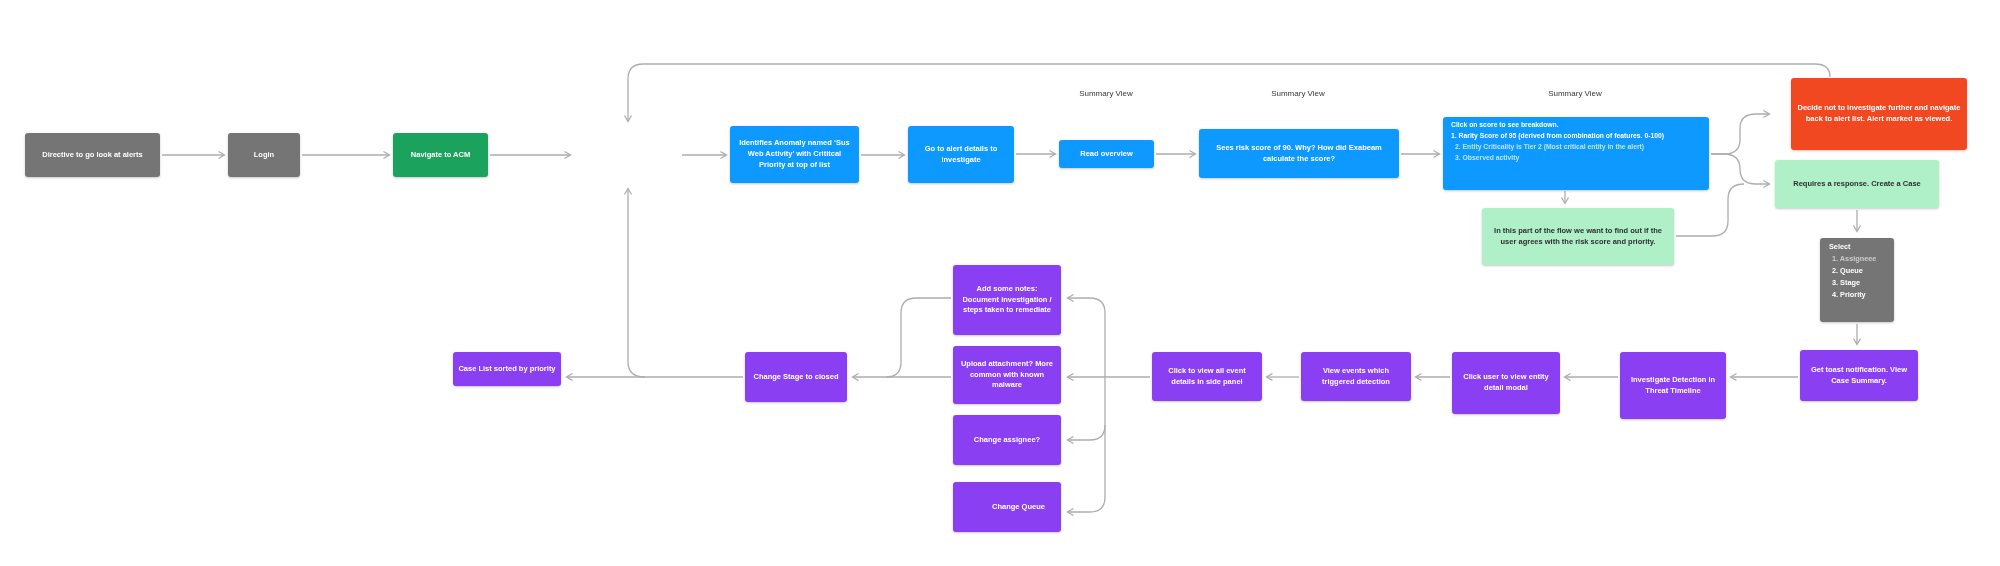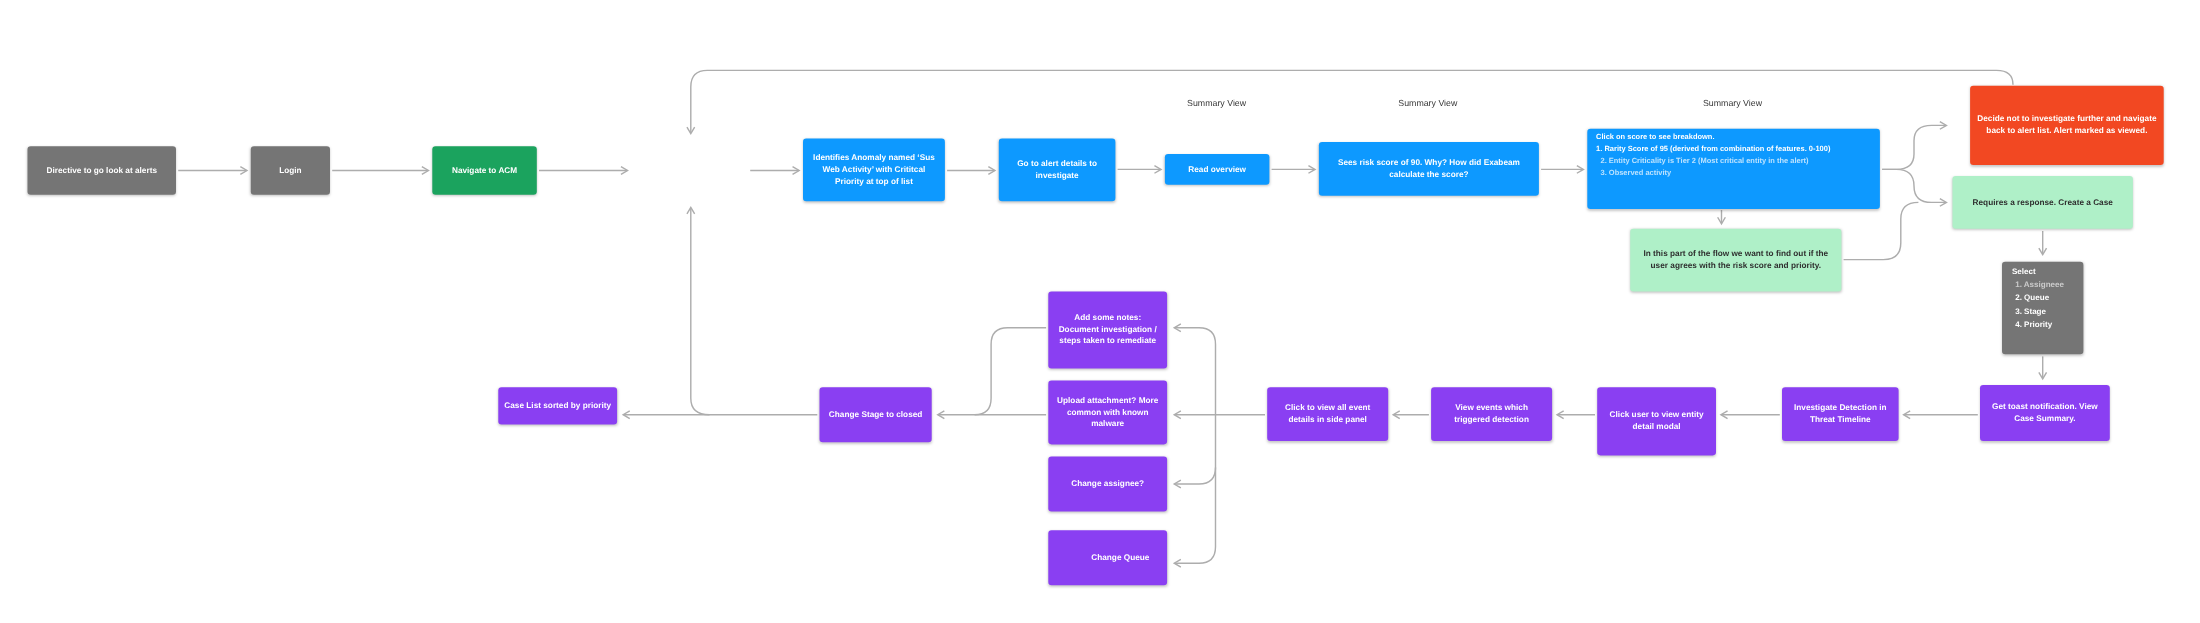--- a/index.html
+++ b/index.html
@@ -127,21 +127,21 @@
     <span class="sel-item dim">1. Assigneee</span>
     <span class="sel-item">2. Queue</span>
     <span class="sel-item">3. Stage</span>
     <span class="sel-item">4. Priority</span>
   </div>
 
   <div class="node purple" style="left:1800px;top:350px;width:118px;height:51px;">
     <span class="txt">Get toast notification. View Case Summary.</span>
   </div>
 
-  <div class="node purple" style="left:1620px;top:352px;width:106px;height:49px;">
+  <div class="node purple" style="left:1620px;top:352px;width:106px;height:67px;">
     <span class="txt">Investigate Detection in Threat Timeline</span>
   </div>
 
   <div class="node purple" style="left:1452px;top:352px;width:108px;height:62px;">
     <span class="txt">Click user to view entity detail modal</span>
   </div>
 
   <div class="node purple" style="left:1301px;top:352px;width:110px;height:49px;">
     <span class="txt">View events which triggered detection</span>
   </div>

